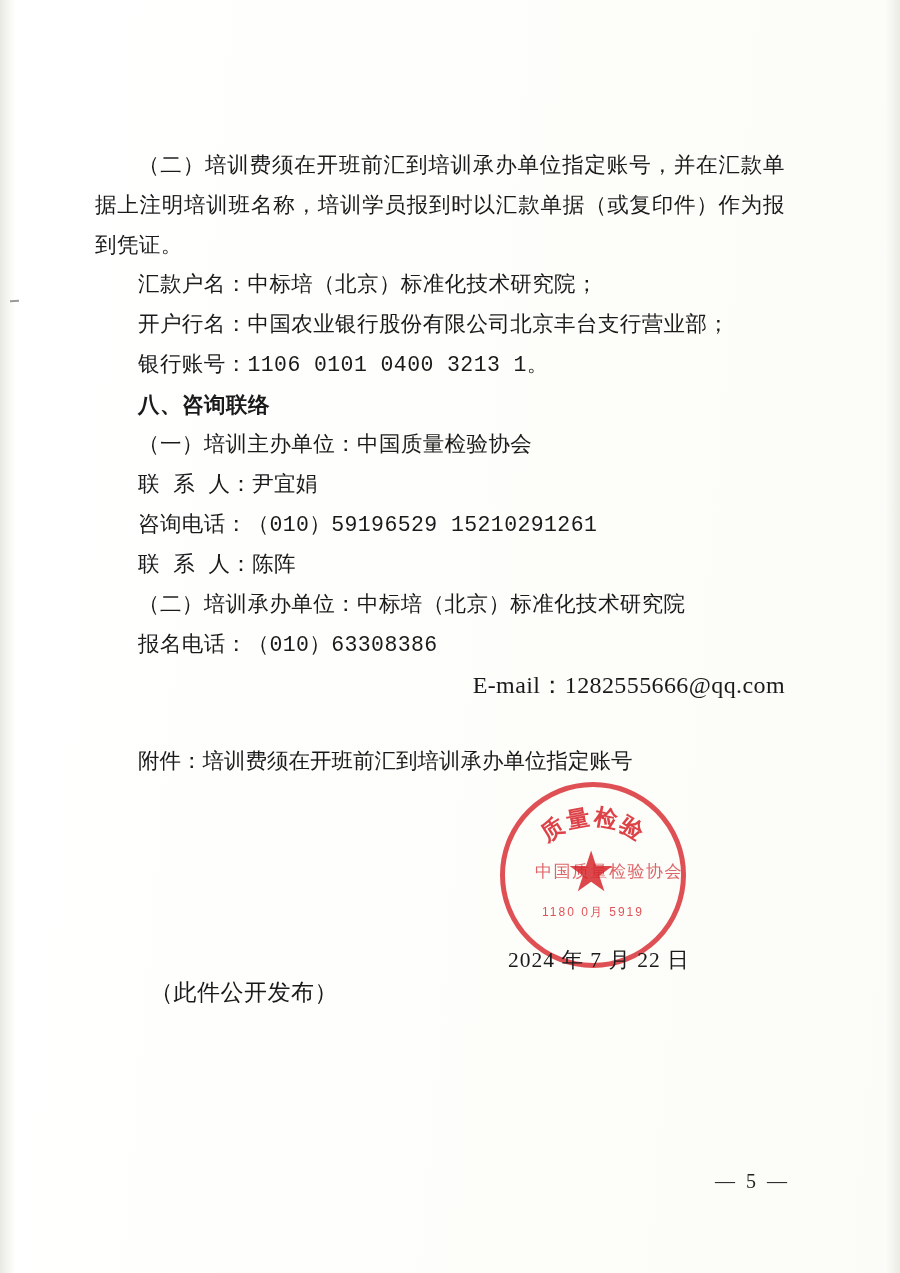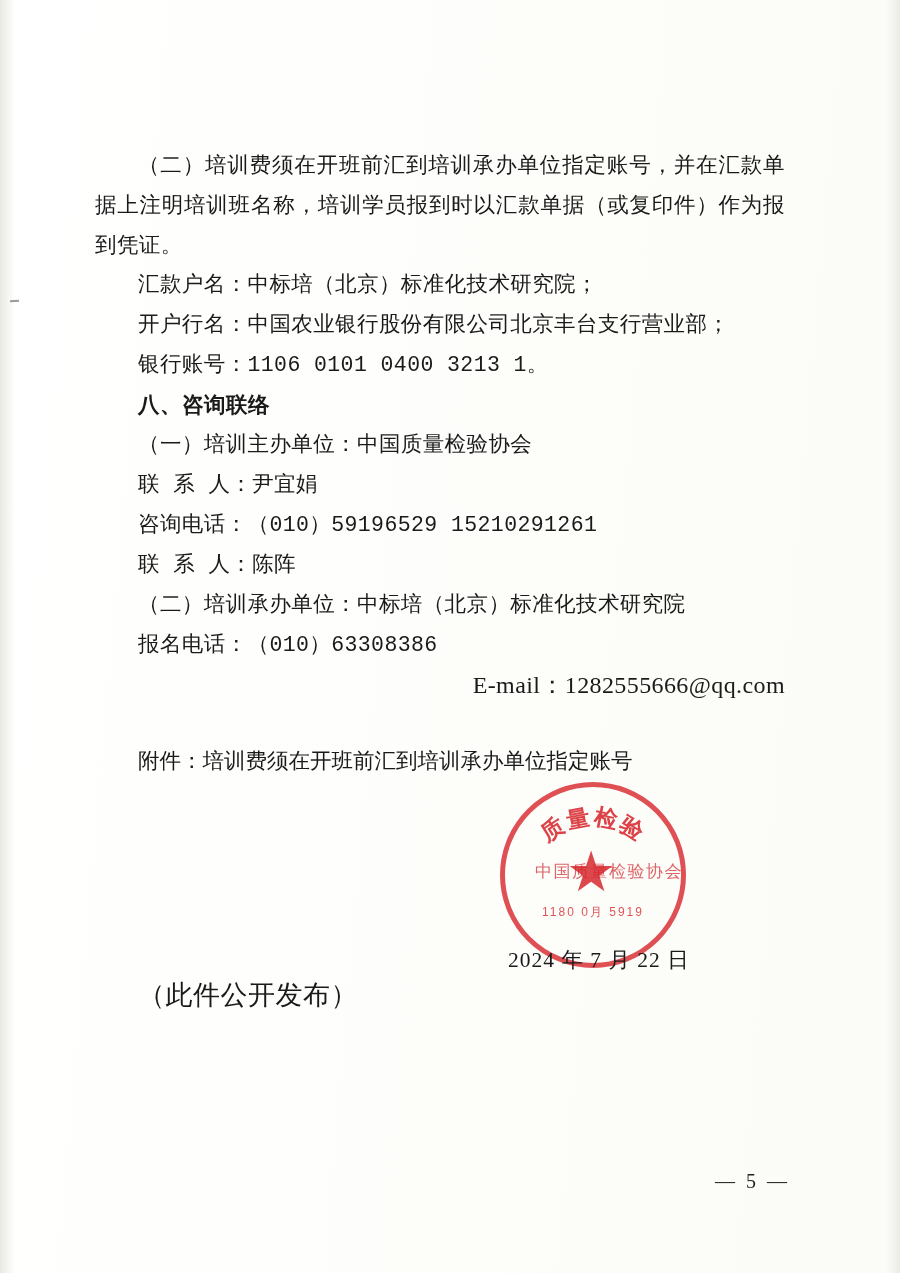--- a/index.html
+++ b/index.html
@@ -154,23 +154,23 @@
   }
   .date-line {
     position: absolute;
     left: 508px;
     top: 945px;
     font-size: 21.5px;
     letter-spacing: 1px;
   }
   .public-note {
     position: absolute;
-    left: 138px;
+    left: 150px;
     top: 977px;
-    font-size: 27px;
+    font-size: 23px;
     letter-spacing: 0.5px;
   }
   .page-number {
     position: absolute;
     left: 0;
     top: 1170px;
     width: 790px;
     text-align: right;
     font-size: 20px;
     letter-spacing: 3px;

